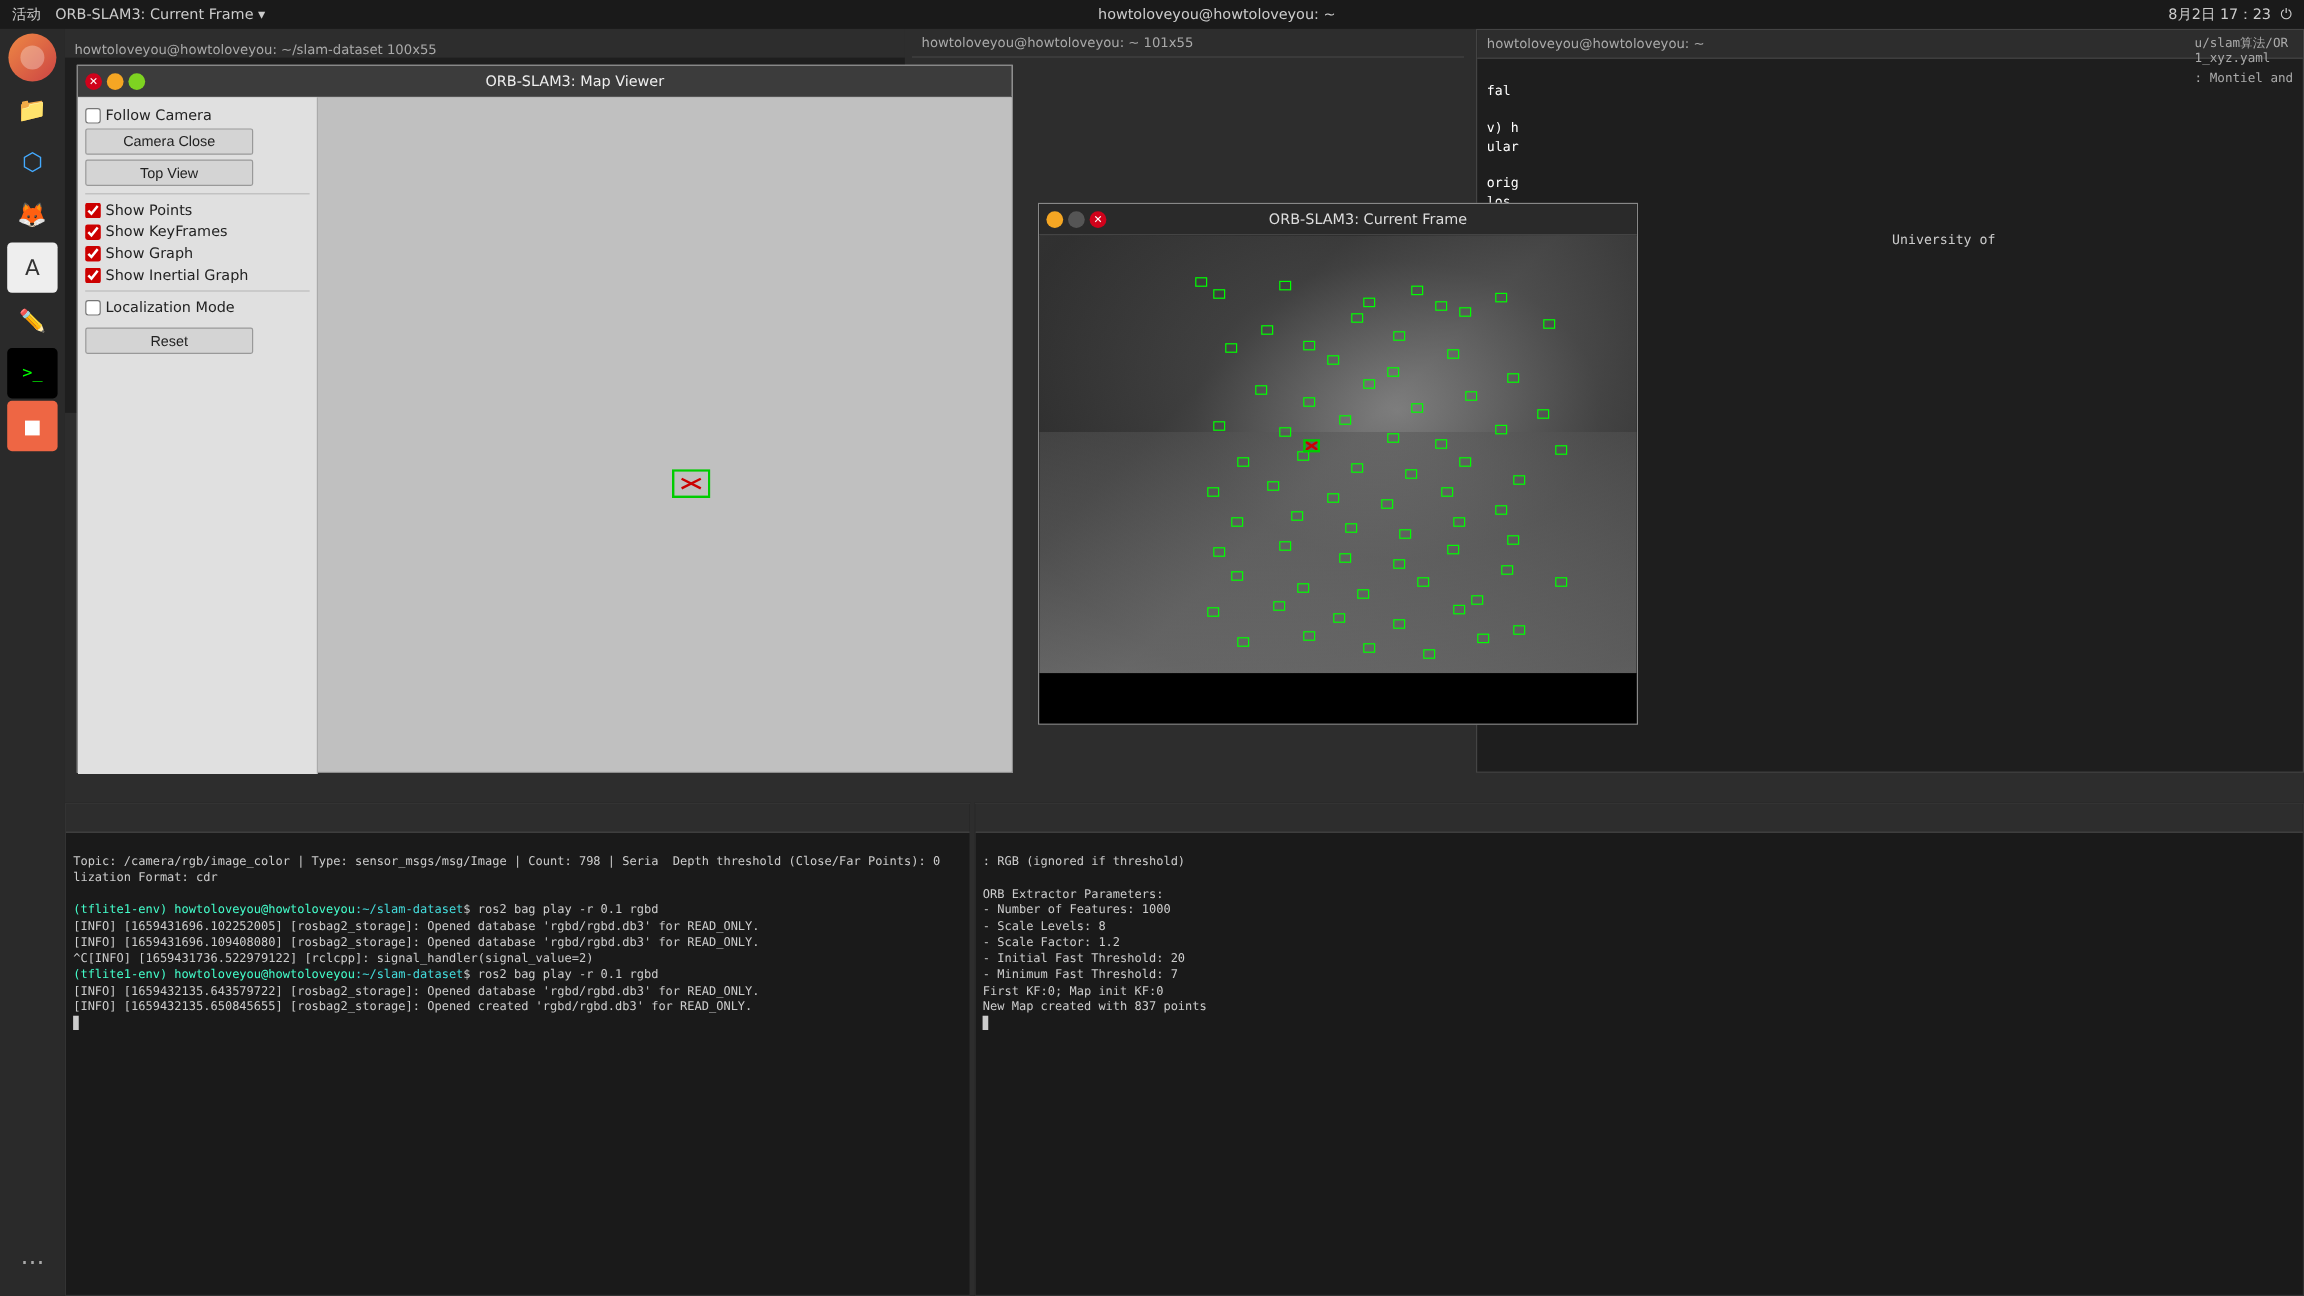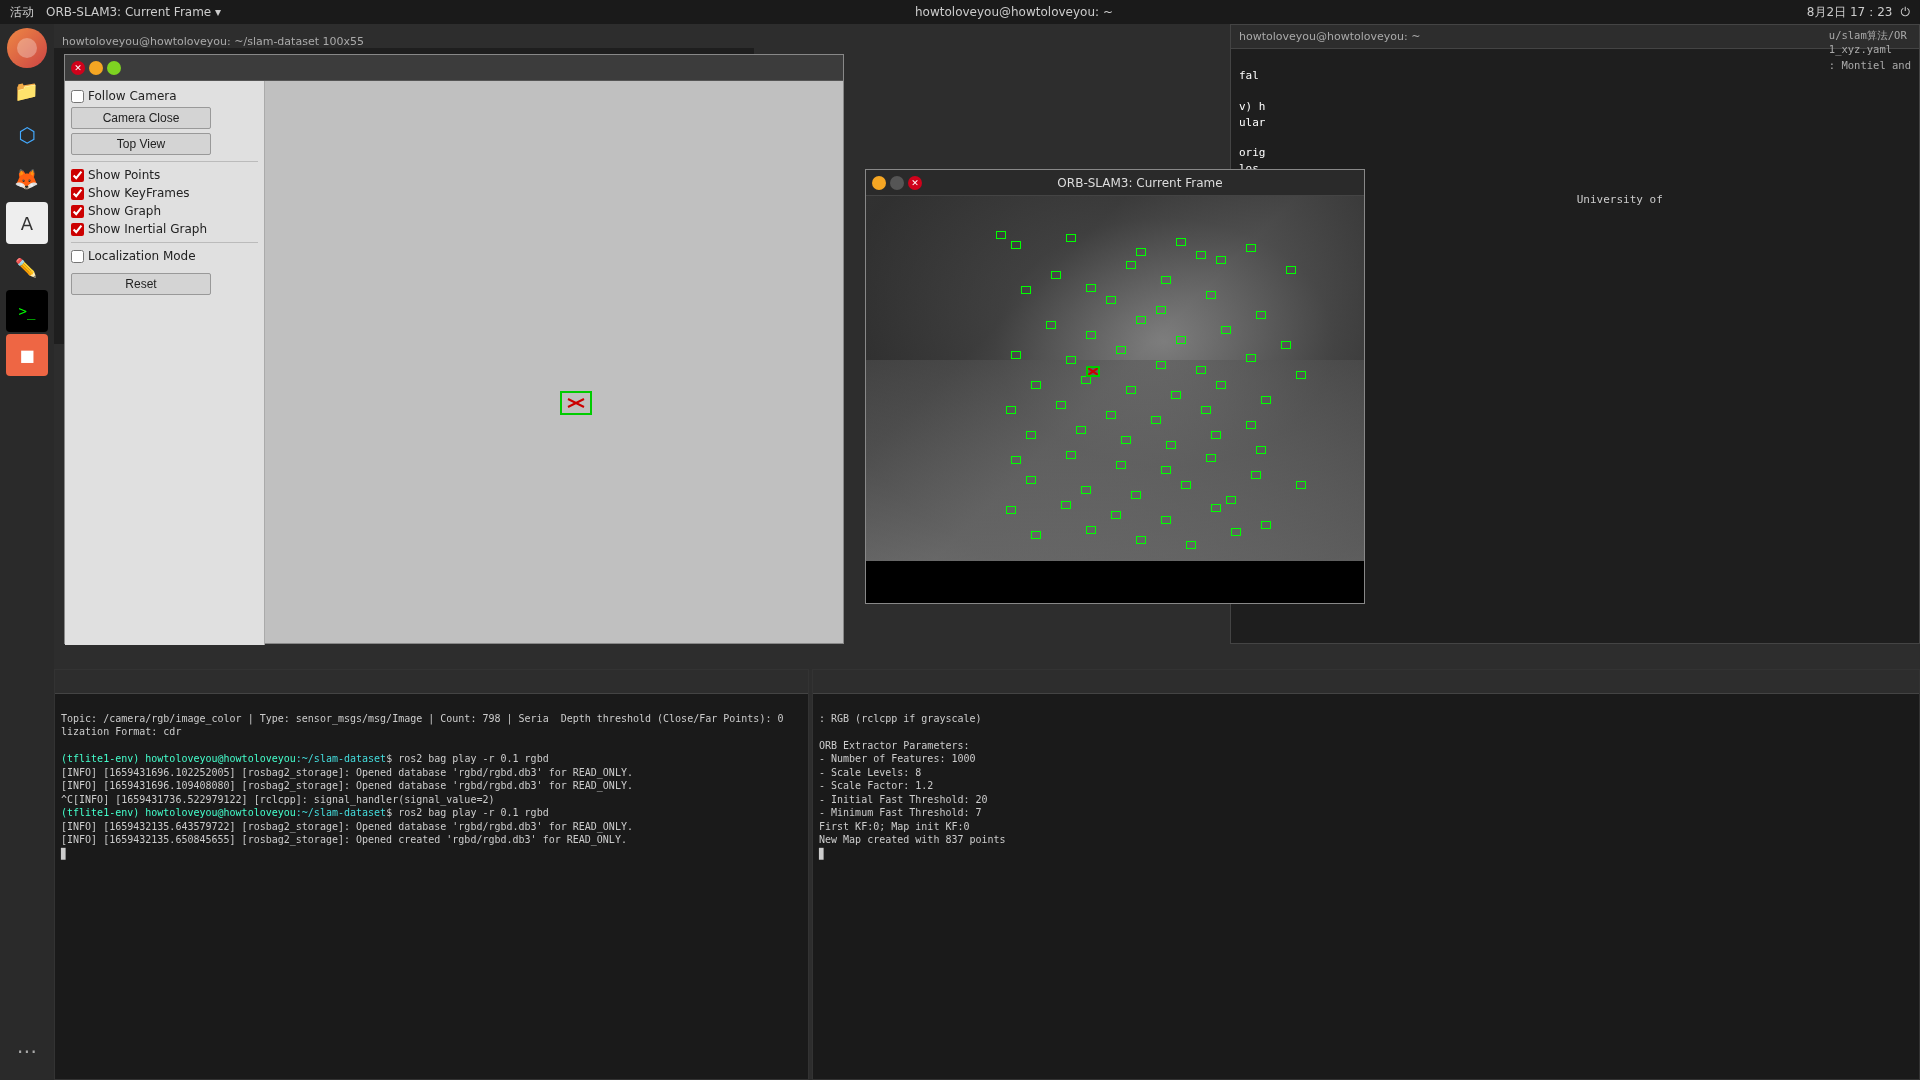--- a/index.html
+++ b/index.html
@@ -265,20 +265,23 @@
       &gt;_
     </div>
     <div class="dock-icon" style="background:#e64; border-radius:4px; font-size:16px; color:#fff;">■</div>
     <div class="dock-icon" style="font-size:20px; color:#aaa; margin-top: auto; margin-bottom:8px;">⋯</div>
   </div>
 
   <div style="position:absolute; top:0; left:54px; width:700px; height:35px; background:#2d2d2d; border-bottom:1px solid #444; display:flex; align-items:center; padding: 0 8px;">
     <span style="font-size:11px; color:#aaa;">howtoloveyou@howtoloveyou: ~/slam-dataset 100x55</span>
   </div>
 
+  <div style="position:absolute; top:0; left:760px; width:460px; height:24px; background:#2d2d2d; border-bottom:1px solid #444; display:flex; align-items:center; padding: 0 8px;">
+    <span style="font-size:11px; color:#aaa;">howtoloveyou@howtoloveyou: ~ 101x55</span>
+  </div>
 
   <div style="position:absolute; top:24px; left:54px; width:700px; height:296px; background:#1e1e1e;">
   </div>
 
   <div id="terminal-orb-right">
     <div class="term-titlebar">
       <span style="font-size:11px; color:#aaa;">howtoloveyou@howtoloveyou: ~</span>
     </div>
     <div class="term-text" style="padding:4px 8px;">
 <span class="white">fal</span>
@@ -314,20 +317,21 @@
   </div>
 
   <div id="map-viewer">
 
     <div class="win-titlebar">
       <div class="win-btns">
         <button class="win-btn close">✕</button>
         <button class="win-btn minimize"></button>
         <button class="win-btn maximize"></button>
       </div>
+      <span class="title">ORB-SLAM3: Map Viewer</span>
     </div>
 
     <div id="map-viewer-controls">
       <label class="ctrl-checkbox">
         <input type="checkbox" style="">
         <span>Follow Camera</span>
       </label>
 
       <button class="ctrl-btn">Camera Close</button>
       <button class="ctrl-btn">Top View</button>
@@ -499,21 +503,21 @@
 <span>[INFO] [1659432135.643579722] [rosbag2_storage]: Opened database 'rgbd/rgbd.db3' for READ_ONLY.</span>
 <span>[INFO] [1659432135.650845655] [rosbag2_storage]: Opened created 'rgbd/rgbd.db3' for READ_ONLY.</span>
 <span>▊</span>
     </div>
   </div>
 
   <div id="terminal-bottom-right">
     <div class="term-titlebar">
     </div>
     <div class="term-text" style="font-size:10px; line-height:1.35;">
-<span>: RGB (rclcpp if grayscale)</span>
+<span>: RGB (ignored if threshold)</span>
 
 <span>ORB Extractor Parameters:</span>
 <span>- Number of Features: 1000</span>
 <span>- Scale Levels: 8</span>
 <span>- Scale Factor: 1.2</span>
 <span>- Initial Fast Threshold: 20</span>
 <span>- Minimum Fast Threshold: 7</span>
 <span>First KF:0; Map init KF:0</span>
 <span>New Map created with 837 points</span>
 <span>▊</span>

